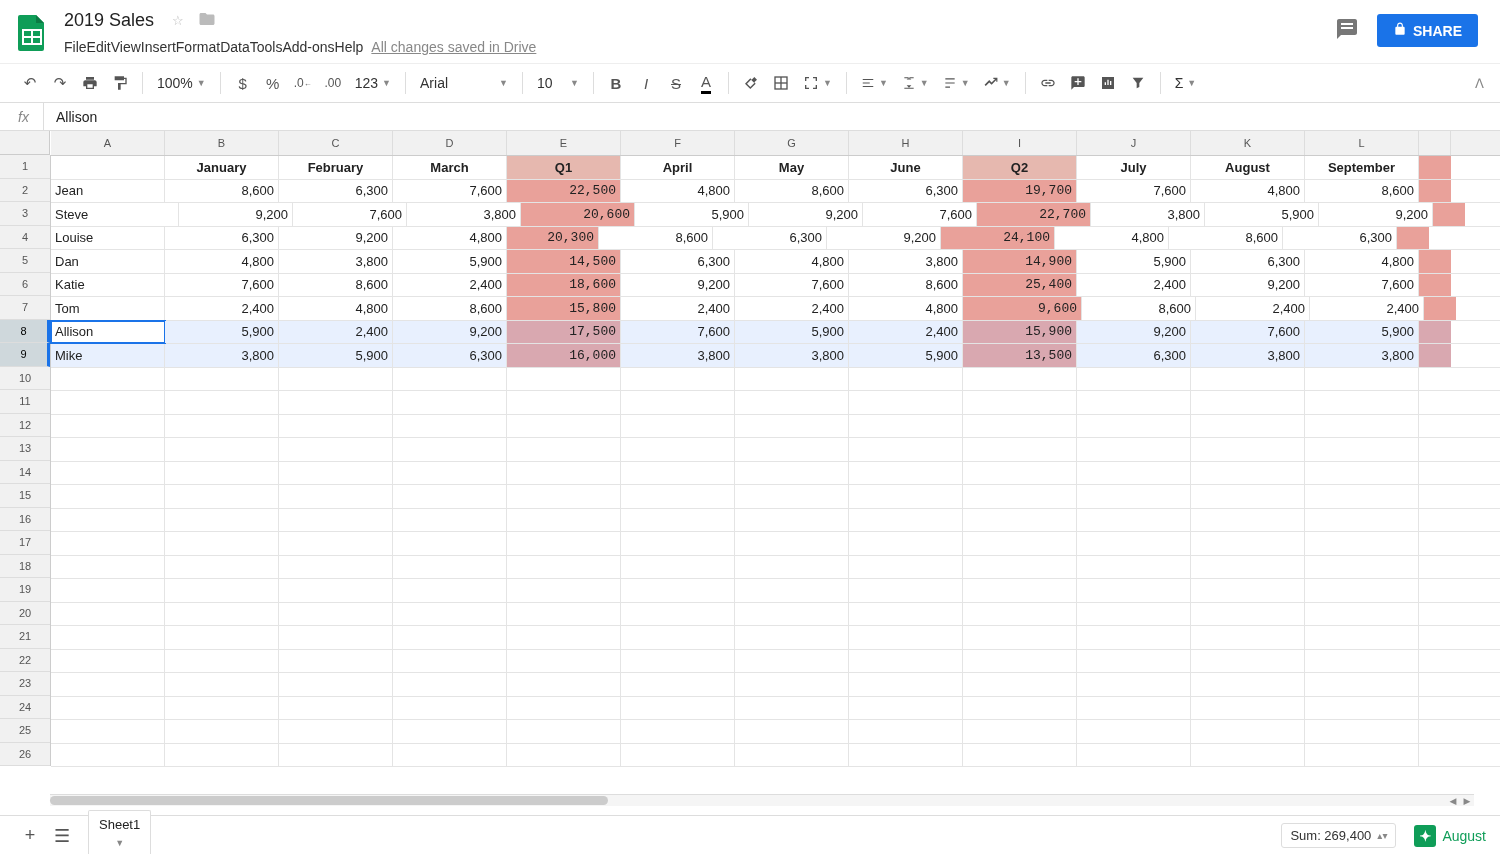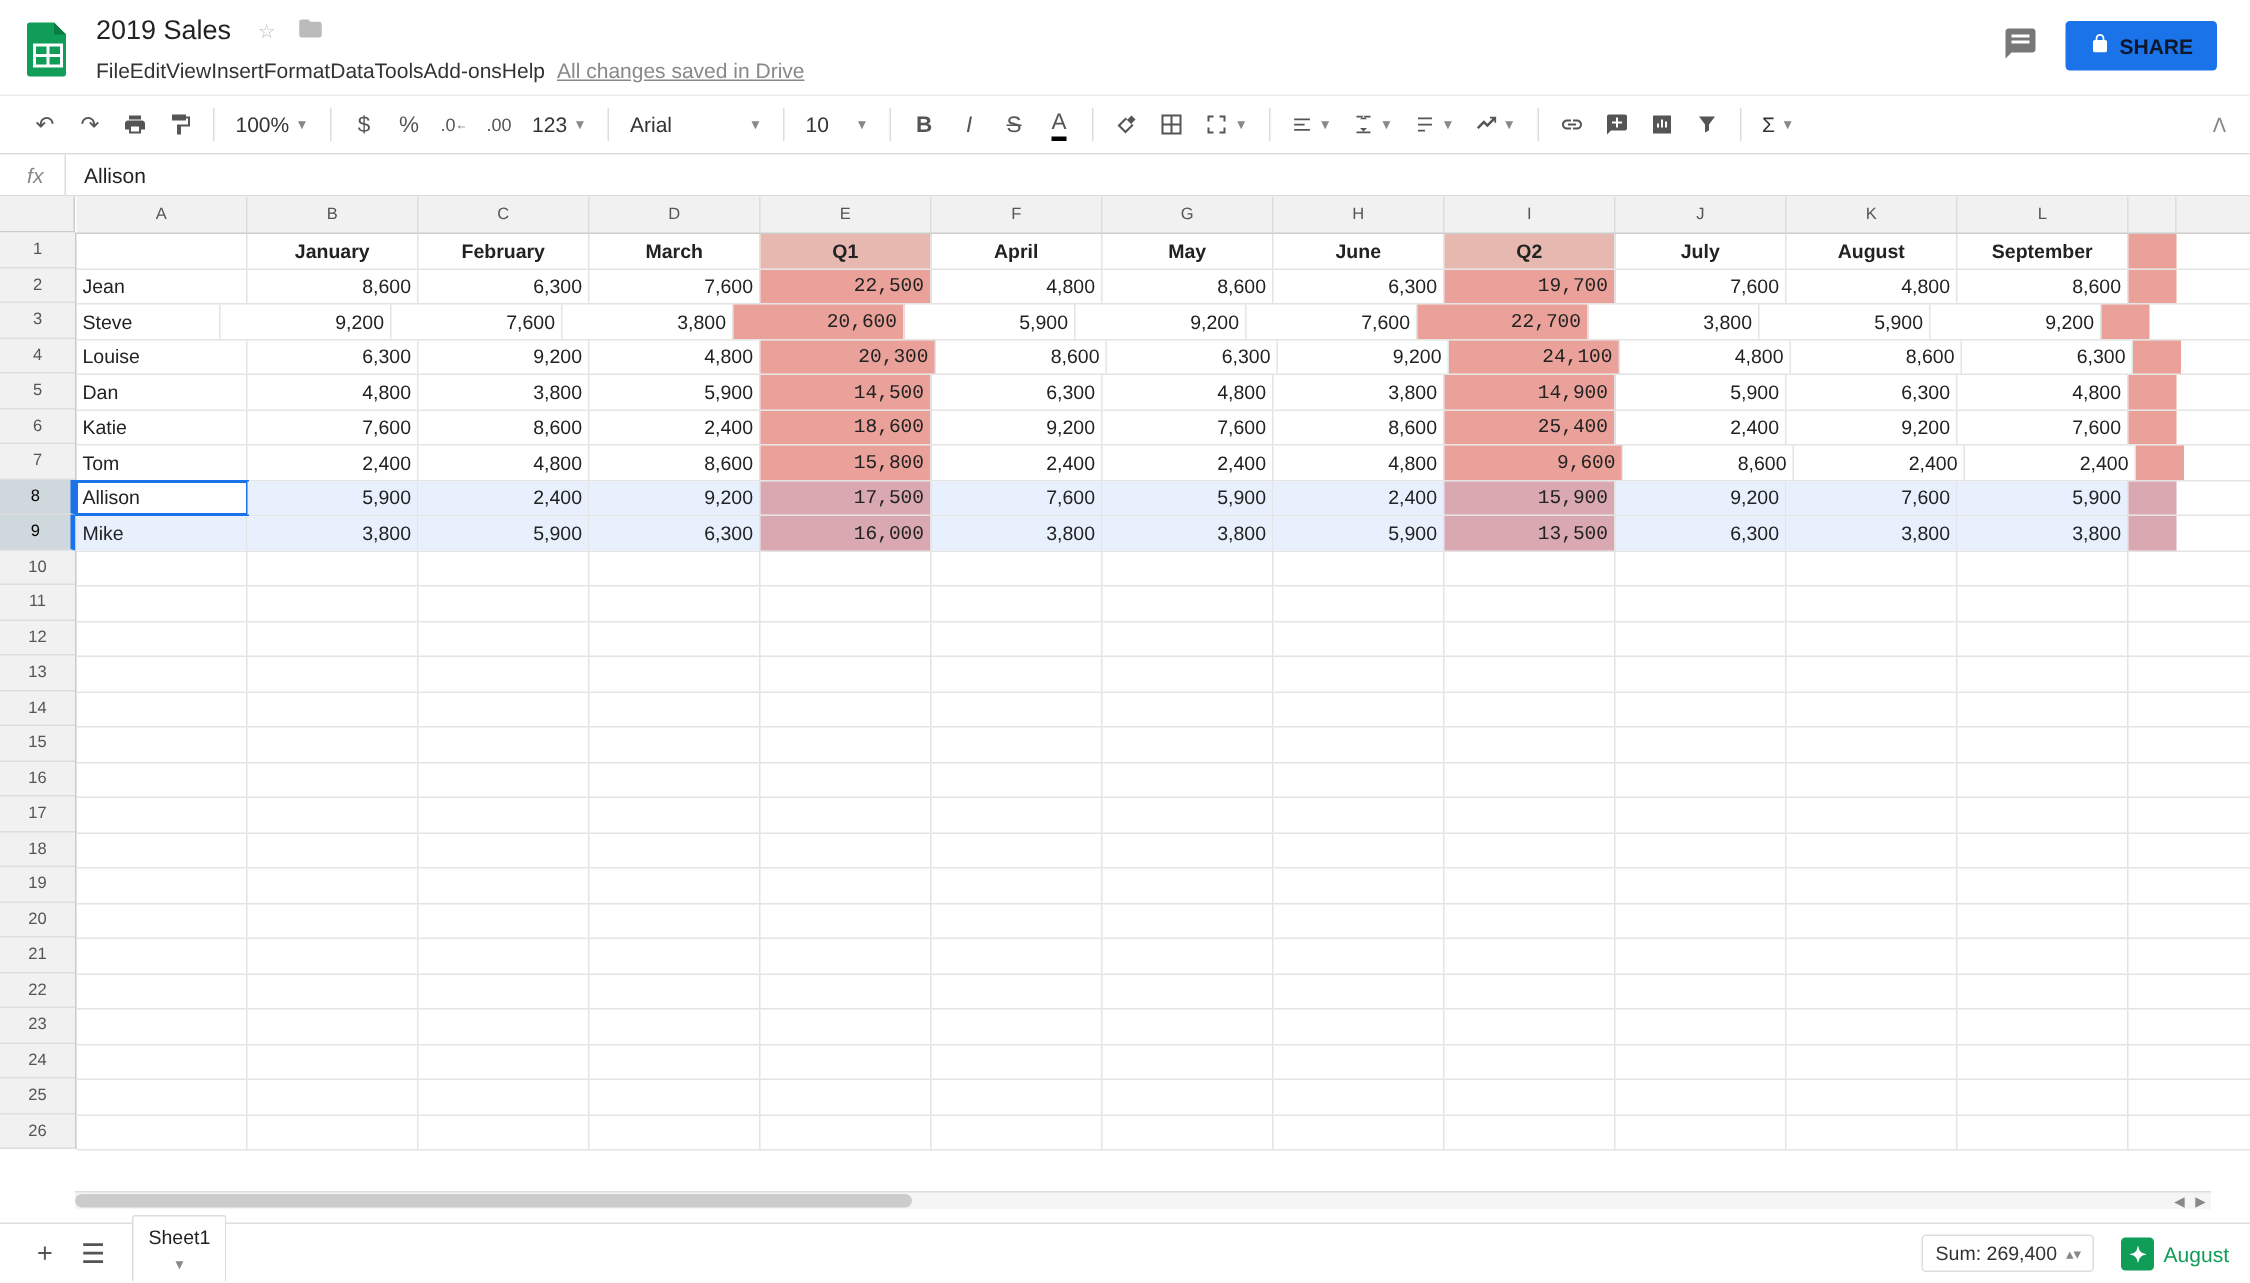--- a/index.html
+++ b/index.html
@@ -11,21 +11,21 @@
 .logo svg { width: 100%; height: 100%; }
 .title-area { flex: 1; }
 .title-row { display: flex; align-items: center; gap: 14px; }
 .doc-title { font-size: 18px; color: #222; padding: 2px 4px; }
 .star-icon, .folder-icon { color: #bbb; cursor: pointer; }
 .menubar { display: flex; padding: 6px 0 8px 4px; font-size: 14px; color: #333; }
 .menubar span { cursor: pointer; }
 .save-status { color: #888; text-decoration: underline; margin-left: 8px; }
 .header-right { display: flex; align-items: center; gap: 18px; padding-top: 6px; padding-right: 10px; }
 .comment-icon { color: #777; cursor: pointer; }
-.share-btn { background: #1a73e8; color: #0f172a; font-weight: bold; font-size: 14px; padding: 8px 16px; border-radius: 3px; display: flex; align-items: center; gap: 6px; cursor: pointer; }
+.share-btn { background: #1a73e8; color: #ffffff; font-weight: bold; font-size: 14px; padding: 8px 16px; border-radius: 3px; display: flex; align-items: center; gap: 6px; cursor: pointer; }
 
 
 .toolbar { border-top: 1px solid #eee; border-bottom: 1px solid #ddd; display: flex; align-items: center; padding: 4px 16px; gap: 2px; height: 40px; }
 .tb-btn { width: 28px; height: 28px; display: flex; align-items: center; justify-content: center; color: #555; cursor: pointer; font-size: 15px; }
 .tb-sep { width: 1px; height: 22px; background: #ddd; margin: 0 6px; }
 .tb-text { padding: 0 6px; color: #333; font-size: 14px; display: flex; align-items: center; gap: 4px; cursor: pointer; }
 .tb-text .caret { font-size: 9px; color: #888; }
 .text-color-underline { border-bottom: 3px solid #000; padding-bottom: 1px; }
 .collapse-btn { margin-left: auto; color: #888; font-size: 13px; cursor: pointer; }
 
@@ -315,40 +315,40 @@
             <div class="cell num" style="width: 114px;">4,800</div>
             <div class="cell num" style="width: 114px;">8,600</div>
             <div class="cell num" style="width: 114px;">6,300</div>
             <div class="cell hl-red num" style="width: 114px;">19,700</div>
             <div class="cell num" style="width: 114px;">7,600</div>
             <div class="cell num" style="width: 114px;">4,800</div>
             <div class="cell num" style="width: 114px;">8,600</div>
             <div class="cell partial-col hl-red" style="width: 32px;"></div>
           </div>
           <div class="data-row">
-            <div class="cell" style="width: 96px;">Steve</div>
+            <div class="cell" style="width: 128px;">Steve</div>
             <div class="cell num" style="width: 114px;">9,200</div>
             <div class="cell num" style="width: 114px;">7,600</div>
             <div class="cell num" style="width: 114px;">3,800</div>
             <div class="cell hl-red num" style="width: 114px;">20,600</div>
             <div class="cell num" style="width: 114px;">5,900</div>
             <div class="cell num" style="width: 114px;">9,200</div>
             <div class="cell num" style="width: 114px;">7,600</div>
             <div class="cell hl-red num" style="width: 114px;">22,700</div>
             <div class="cell num" style="width: 114px;">3,800</div>
             <div class="cell num" style="width: 114px;">5,900</div>
             <div class="cell num" style="width: 114px;">9,200</div>
             <div class="cell partial-col hl-red" style="width: 32px;"></div>
           </div>
           <div class="data-row">
             <div class="cell" style="width: 114px;">Louise</div>
             <div class="cell num" style="width: 114px;">6,300</div>
             <div class="cell num" style="width: 114px;">9,200</div>
             <div class="cell num" style="width: 114px;">4,800</div>
-            <div class="cell hl-red num" style="width: 117px;">20,300</div>
+            <div class="cell hl-red num" style="width: 92px;">20,300</div>
             <div class="cell num" style="width: 114px;">8,600</div>
             <div class="cell num" style="width: 114px;">6,300</div>
             <div class="cell num" style="width: 114px;">9,200</div>
             <div class="cell hl-red num" style="width: 114px;">24,100</div>
             <div class="cell num" style="width: 114px;">4,800</div>
             <div class="cell num" style="width: 114px;">8,600</div>
             <div class="cell num" style="width: 114px;">6,300</div>
             <div class="cell partial-col hl-red" style="width: 32px;"></div>
           </div>
           <div class="data-row">

